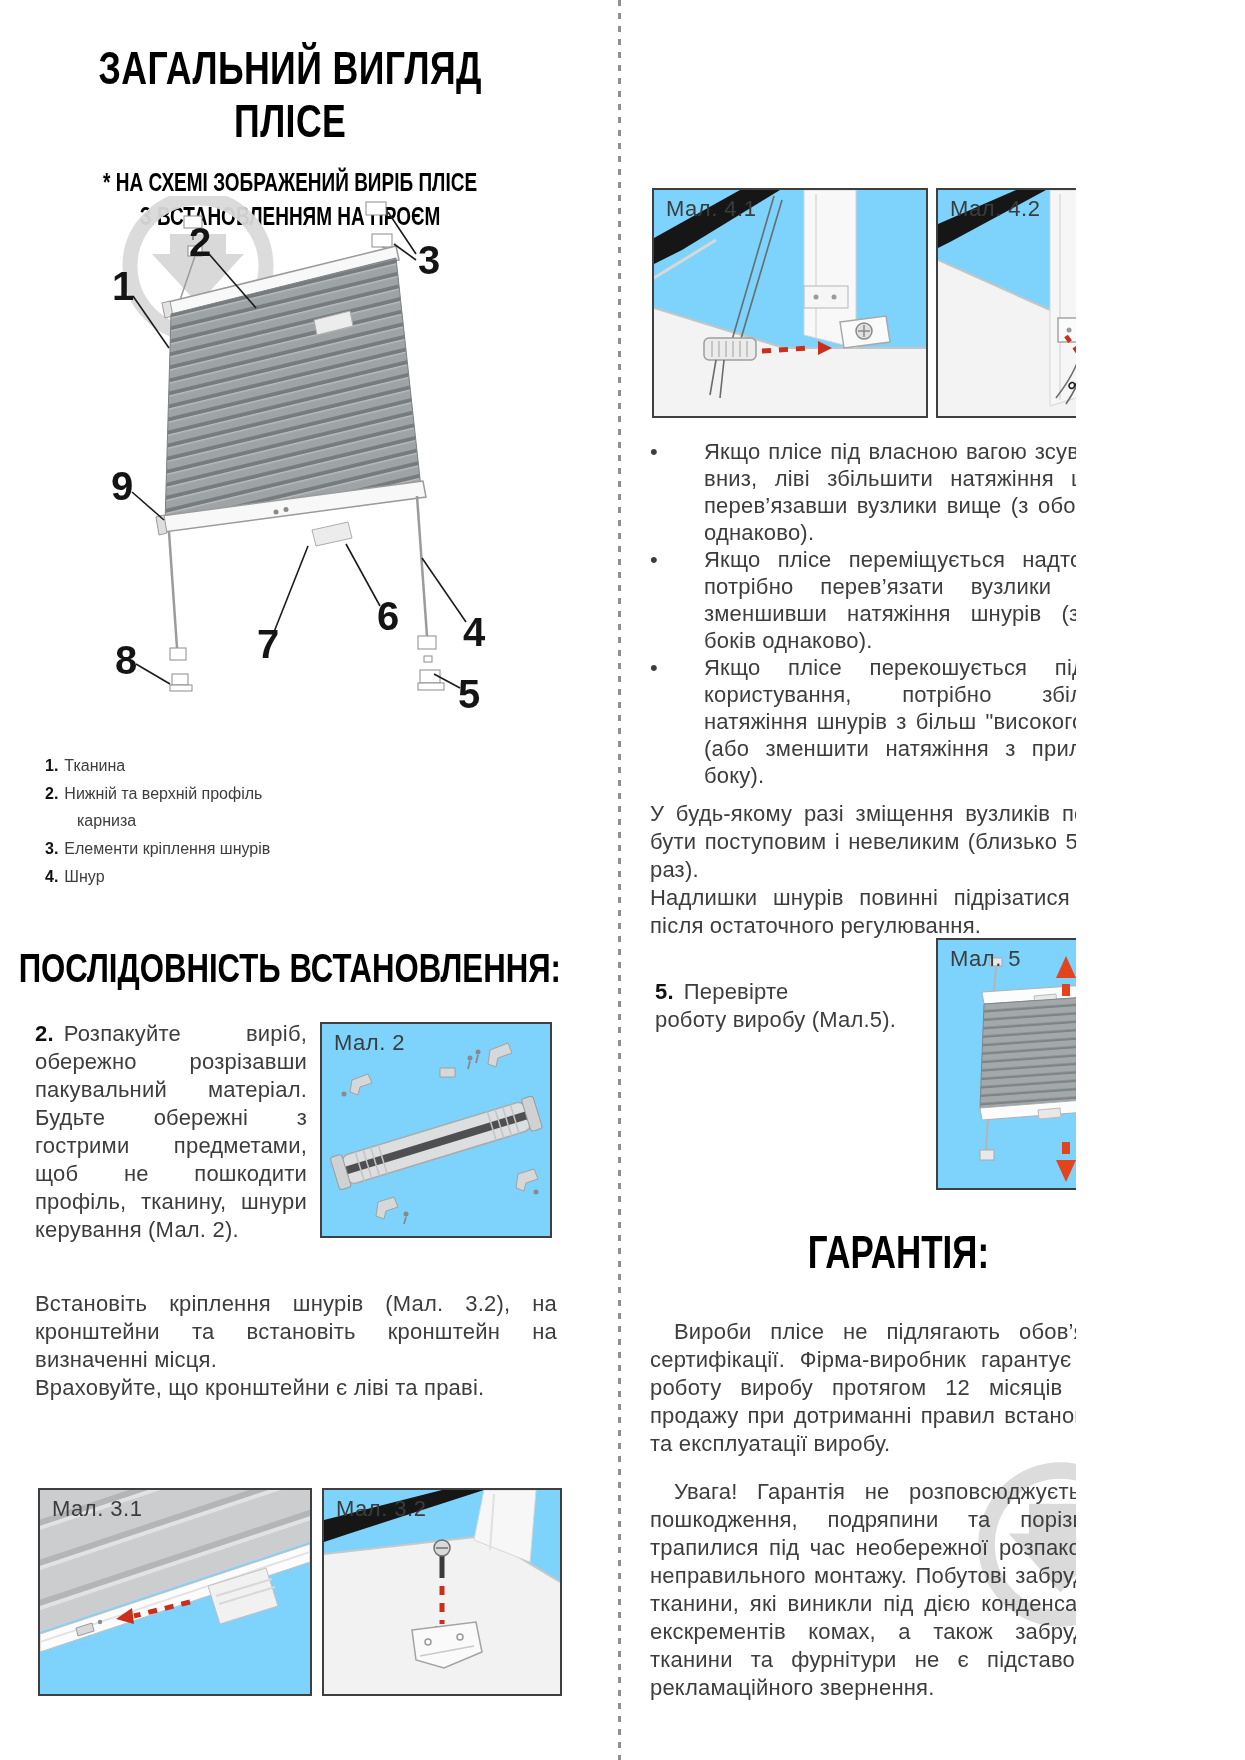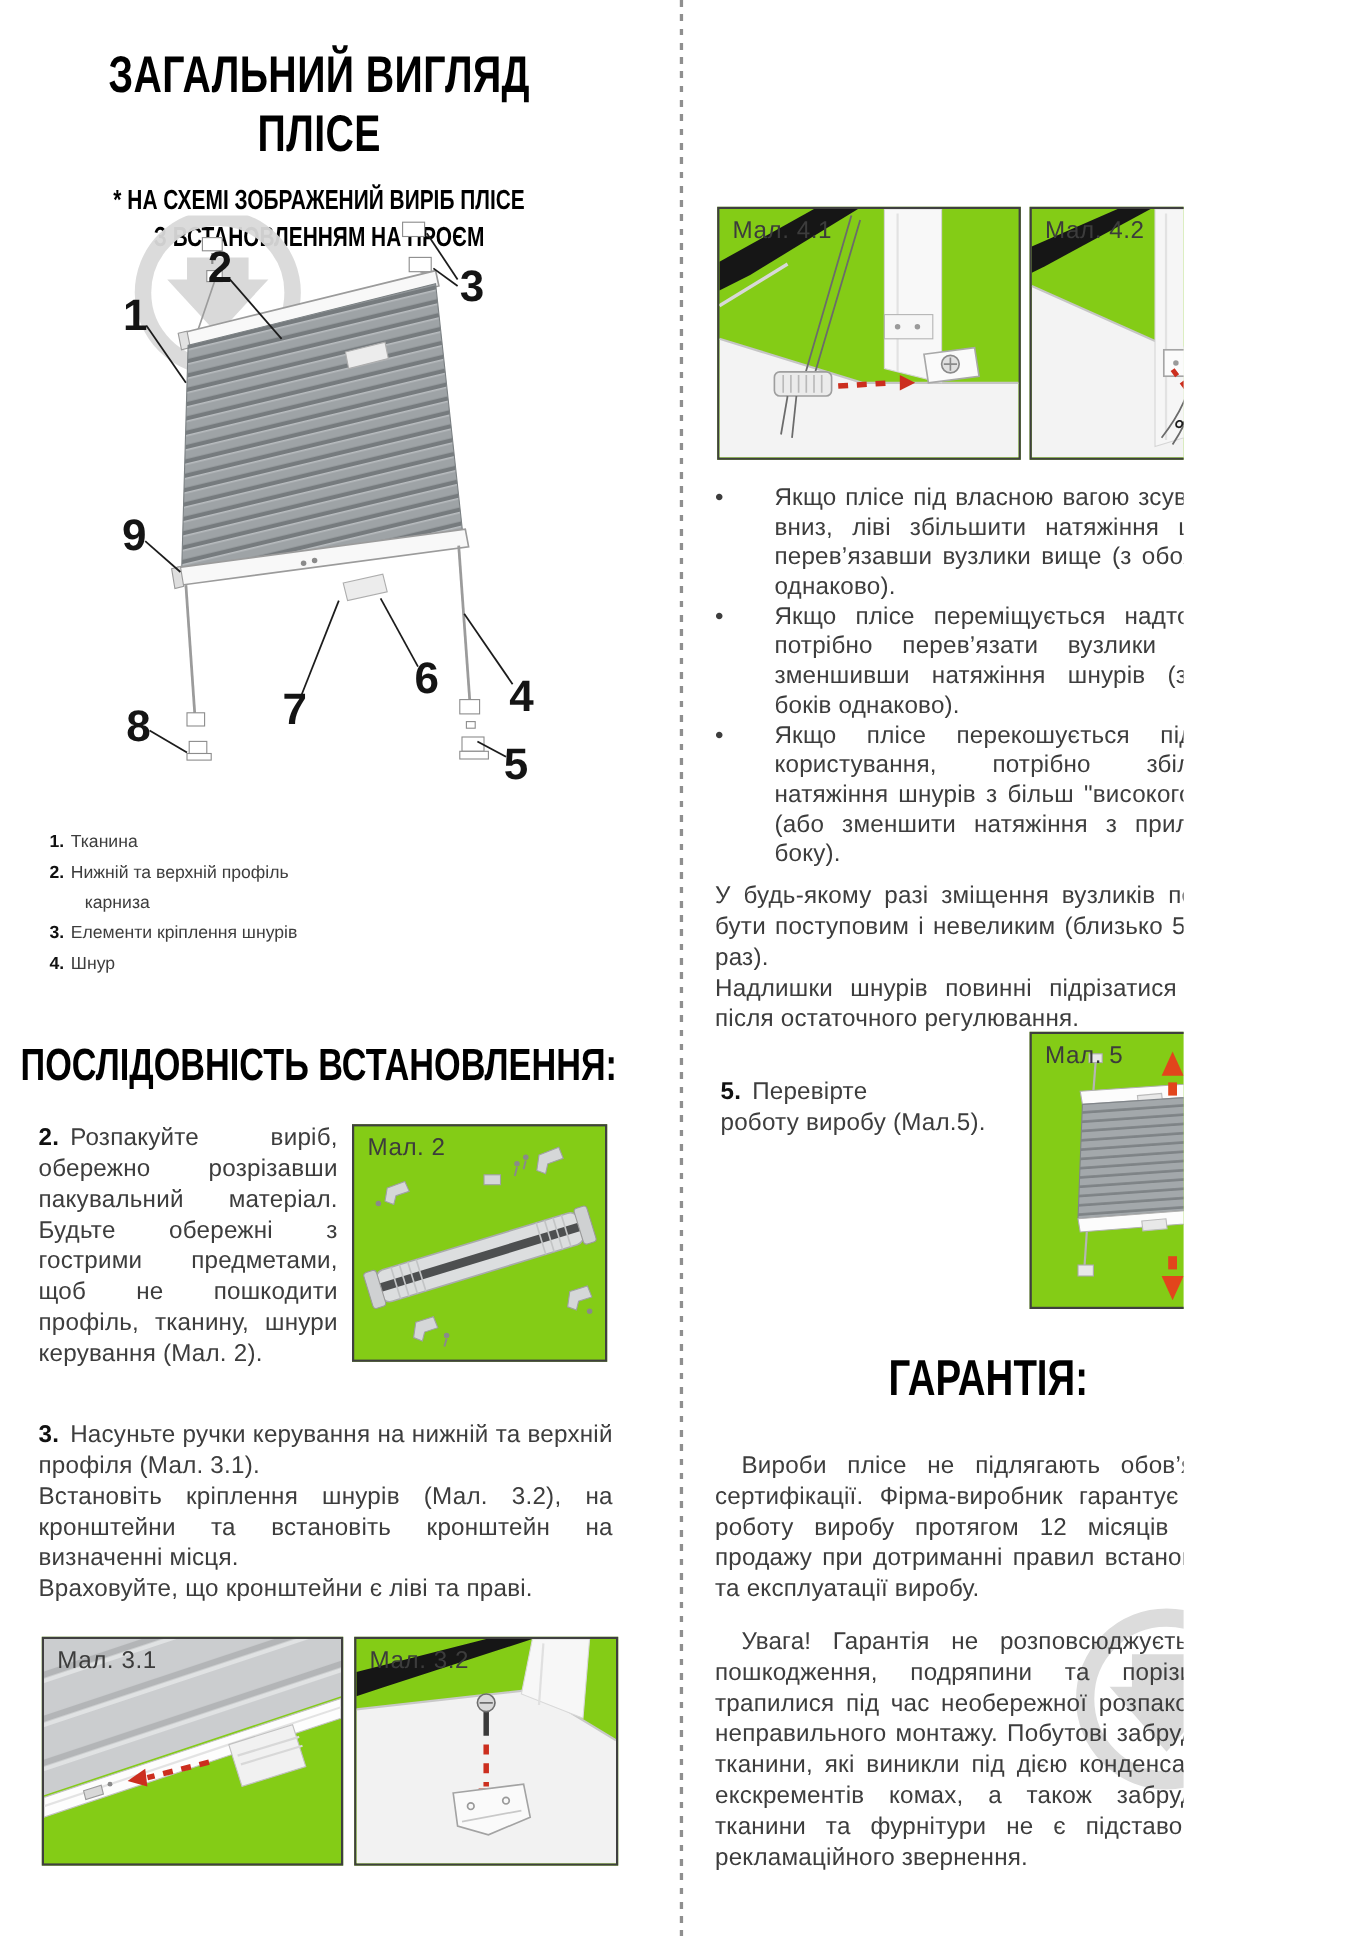--- a/index.html
+++ b/index.html
@@ -19,21 +19,21 @@
   .just{text-align:justify;}
   .preline{white-space:pre-line;}
   .body b{color:#111;margin-right:10px;}
   .leg{font-size:16px;line-height:27px;color:#3d3d3d;}
   .leg .li{padding-left:32px;text-indent:-32px;margin-bottom:1px;}
   .leg b{color:#111;margin-right:6px;}
   .bullet{display:flex;}
   .bullet .dot{width:54px;flex:none;color:#3d3d3d;font-size:22px;line-height:27px;}
   .bullet .btxt{flex:1;text-align:justify;line-height:27px;}
   
-  .figure{position:absolute;border:2px solid #3f3f3f;background:#84cc16;z-index:1;}
+  .figure{position:absolute;border:2px solid #3f3f3f;background:#7dd3fc;z-index:1;}
   .figure svg{display:block;width:100%;height:100%;}
   .figlabel{position:absolute;top:6px;left:12px;font-size:22px;color:#3c3c3c;
             letter-spacing:.5px;z-index:2;}
   .divider{position:absolute;left:618px;top:0;width:3px;height:1760px;
            background:repeating-linear-gradient(180deg,#8f8f8f 0 6px,transparent 6px 13px);}
   .wm{position:absolute;z-index:0;}
   .z1{z-index:1;}
   .footerline{position:absolute;left:1206px;top:1704px;width:2px;height:56px;background:#b3b3b3;}
   .pagenum{position:absolute;left:1215px;top:1700px;font-size:22px;color:#555;}
   .dianum{font-weight:bold;font-size:40px;fill:#141414;font-family:"Liberation Sans",sans-serif;}
@@ -179,21 +179,20 @@
       </g>
       <g stroke="#8a8a8a" stroke-width="1.8">
         <line x1="148" y1="37" x2="146" y2="45"></line>
           <line x1="156" y1="31" x2="154" y2="39"></line>
         <line x1="84" y1="193" x2="82" y2="200"></line>
       </g>
     </svg>
   </div>
 
   <div class="abs body z1" style="left:35px;top:1290px;width:522px;">
-    <div class="just"><b>3.</b><span>Насуньте ручки керування на нижній та верхній профіля (Мал. 3.1).</span></div>
     <div class="just">Встановіть кріплення шнурів (Мал. 3.2), на кронштейни та встановіть кронштейн на визначенні місця.</div>
     <div>Враховуйте, що кронштейни є ліві та праві.</div>
   </div>
 
   <div class="figure" style="left:38px;top:1488px;width:270px;height:204px;text-align:right;">
     <div class="figlabel">Мал. 3.1</div>
     <svg viewBox="0 0 270 204">
       <defs>
         <pattern id="pl31" patternUnits="userSpaceOnUse" width="60" height="38" patternTransform="rotate(-18.4)">
           <rect width="60" height="38" fill="#cbcdcf"></rect>

